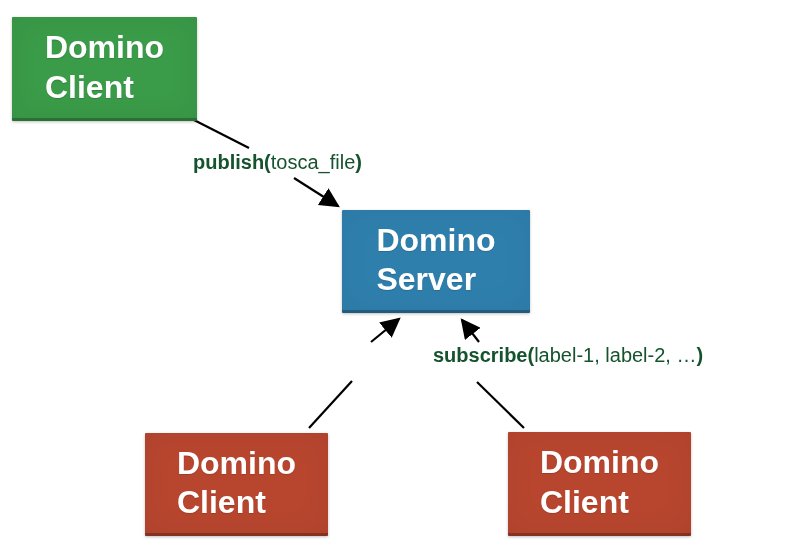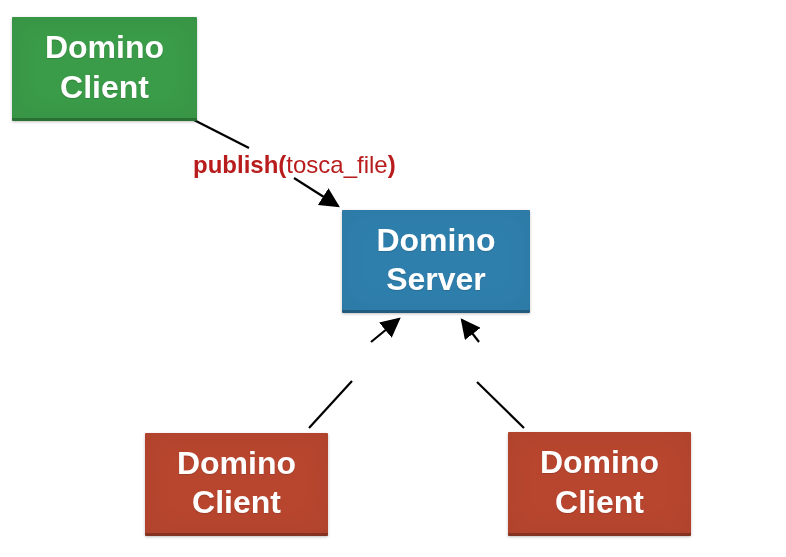--- a/index.html
+++ b/index.html
@@ -21,39 +21,38 @@
     top: 0;
     width: 786px;
     height: 557px;
     pointer-events: none;
   }
   .node {
     position: absolute;
     display: flex;
     align-items: center;
     justify-content: center;
-    text-align: center;
     color: #ffffff;
     font-weight: bold;
     font-size: 32px;
     line-height: 1.22;
     white-space: pre-line;
     border-bottom: 3px solid rgba(0,0,0,0.28);
     box-shadow: 0 1px 3px rgba(0,0,0,0.25), inset 0 0 30px rgba(0,0,0,0.06);
     text-shadow: 0 1px 1px rgba(0,0,0,0.15);
     border-radius: 1px;
   }
   .node-publisher   { left: 12px;  top: 17px;  width: 185px; height: 101px; }
   .node-server      { left: 342px; top: 210px; width: 188px; height: 100px; }
   .node-sub-left    { left: 145px; top: 433px; width: 183px; height: 100px; }
   .node-sub-right   { left: 508px; top: 432px; width: 183px; height: 101px; }
   .edge-label {
     position: absolute;
-    font-size: 24px;
-    color: #b91c1c;
+    font-size: 20px;
+    color: #14532d;
     white-space: nowrap;
     font-weight: normal;
   }
   .edge-label .b { font-weight: bold; }
   .label-publish        { left: 193px; top: 151px; }
   .label-subscribe-left { left: 60px;  top: 344px; }
   .label-subscribe-right{ left: 433px; top: 344px; }
 </style>
 </head>
 <body>
@@ -90,14 +89,17 @@
 Client</div>
 
   <div class="node node-sub-right" style="background-color: rgb(184, 70, 47);">Domino
 Client</div>
 
   <div class="edge-label label-publish">
     <span class="b">publish(</span><span>tosca_file</span><span class="b">)</span>
   </div>
 
 
+  <div class="edge-label label-subscribe-right">
+    <span class="b">subscribe(</span><span>label-1, label-2, …</span><span class="b">)</span>
+  </div>
 
 </div>
 
 </body></html>

